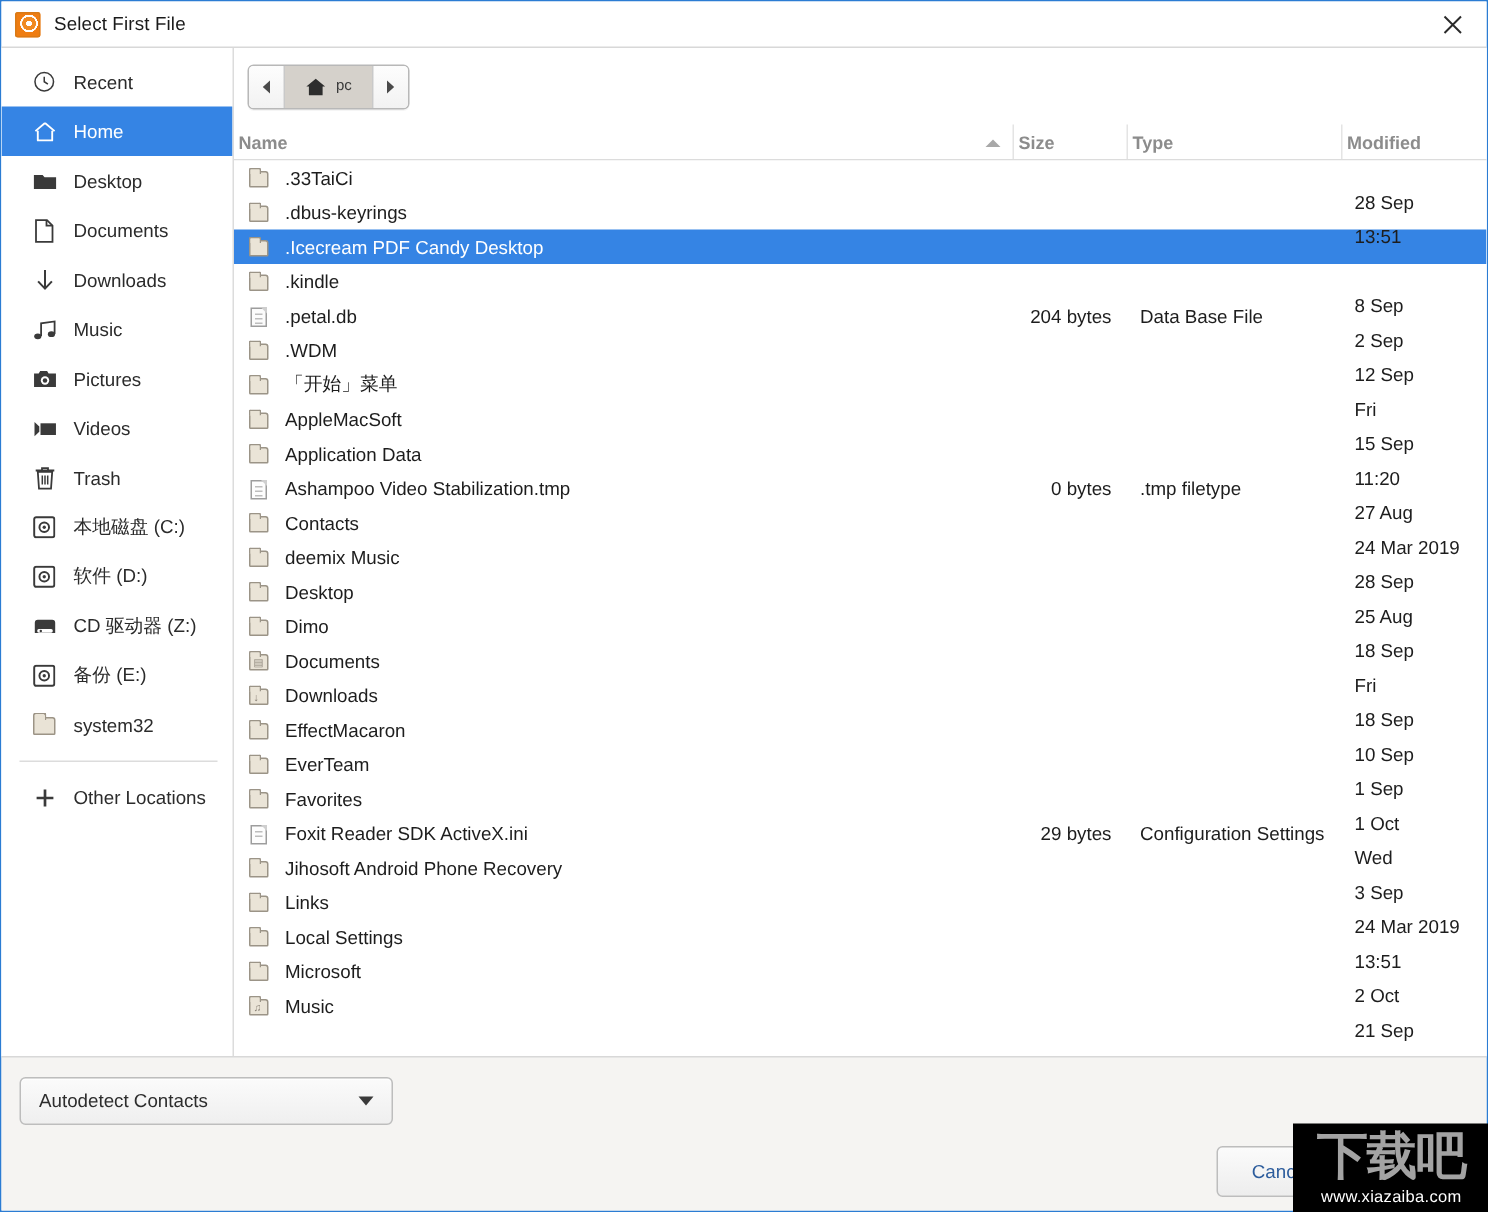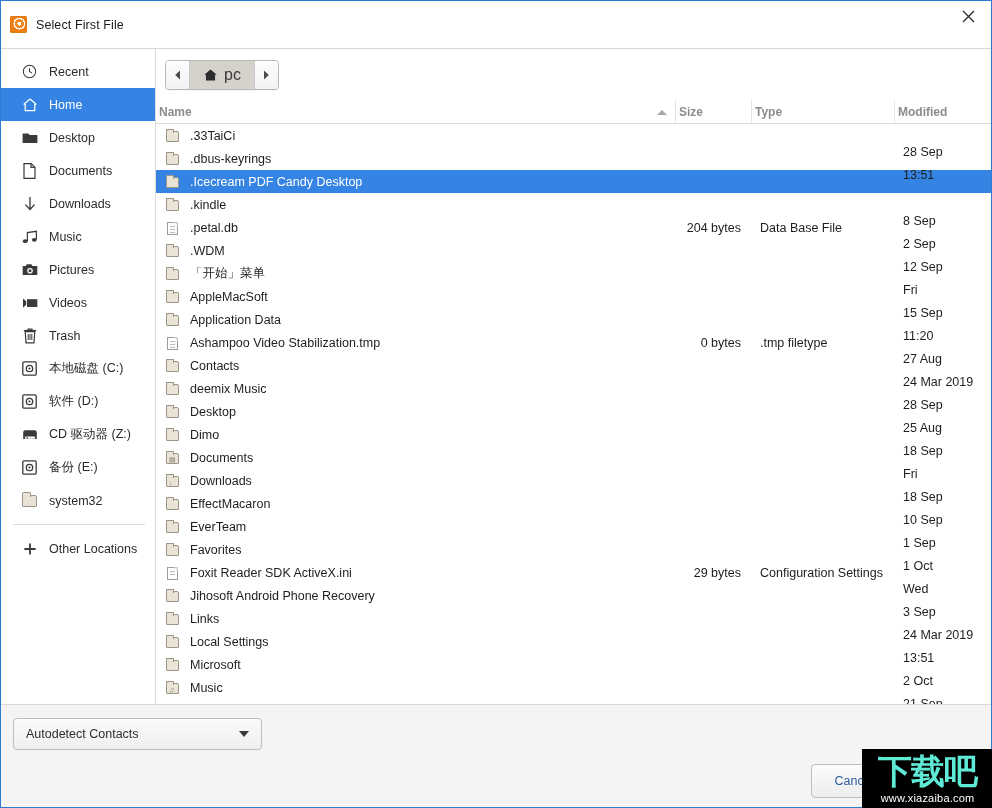--- a/index.html
+++ b/index.html
@@ -11,21 +11,21 @@
   }
   #window {
     position: relative;
     width: 992px; height: 808px;
     border: 1px solid #2b7cd3;
     background: #ffffff;
     display: flex; flex-direction: column;
   }
   
   #titlebar {
-    height: 48px; min-height: 31px;
+    height: 31px; min-height: 31px;
     background: #ffffff;
     display: flex; align-items: center;
     padding-left: 9px;
     position: relative;
     border-bottom: 1px solid #d8d8d8;
   }
   #app-icon {
     width: 17px; height: 17px;
     border-radius: 2px;
     background: radial-gradient(circle at 55% 45%, #ffffff 0%, #ffffff 14%, #f08a22 15%, #f08a22 34%, #ffffff 35%, #ffffff 44%, #ef7d12 45%, #ef7d12 100%);
@@ -116,21 +116,21 @@
     background: linear-gradient(#fdfdfd,#f2f2f2);
     color: #5a5a5a; font-size: 9px;
     cursor: default;
   }
   .path-arrow.right { border-left: 1px solid #c9c9c9; }
   .path-arrow.left { border-right: 1px solid #c9c9c9; }
   #path-crumb {
     display: flex; align-items: center; gap: 6px;
     padding: 0 13px;
     background: #d5d1cb;
-    font-size: 16px; color: #3a3a3a;
+    font-size: 10px; color: #3a3a3a;
     cursor: default;
   }
   #path-crumb .home-ico { display: flex; color: #2a2a2a; }
   
   #col-head {
     height: 24px; min-height: 24px;
     display: flex; align-items: stretch;
     border-bottom: 1px solid #dcdcdc;
     background: #ffffff;
     font-size: 12px; color: #8c8c8c;
@@ -250,21 +250,21 @@
     position: absolute;
     left: 861px; top: 748px;
     width: 131px; height: 60px;
     background: #000000;
     overflow: hidden;
     display: flex; flex-direction: column;
     align-items: center; justify-content: flex-start;
     pointer-events: none;
   }
   #wm-cn {
-    color: #5eead4; font-size: 34px; line-height: 42px;
+    color: #a3a3a3; font-size: 34px; line-height: 42px;
     font-weight: bold; letter-spacing: -1px;
     font-family: "DejaVu Sans", sans-serif;
     white-space: nowrap;
     margin-top: 1px;
   }
   #wm-url {
     color: #ffffff; font-size: 11px; line-height: 13px;
     letter-spacing: .2px;
     font-family: "Liberation Sans", sans-serif;
     white-space: nowrap;

